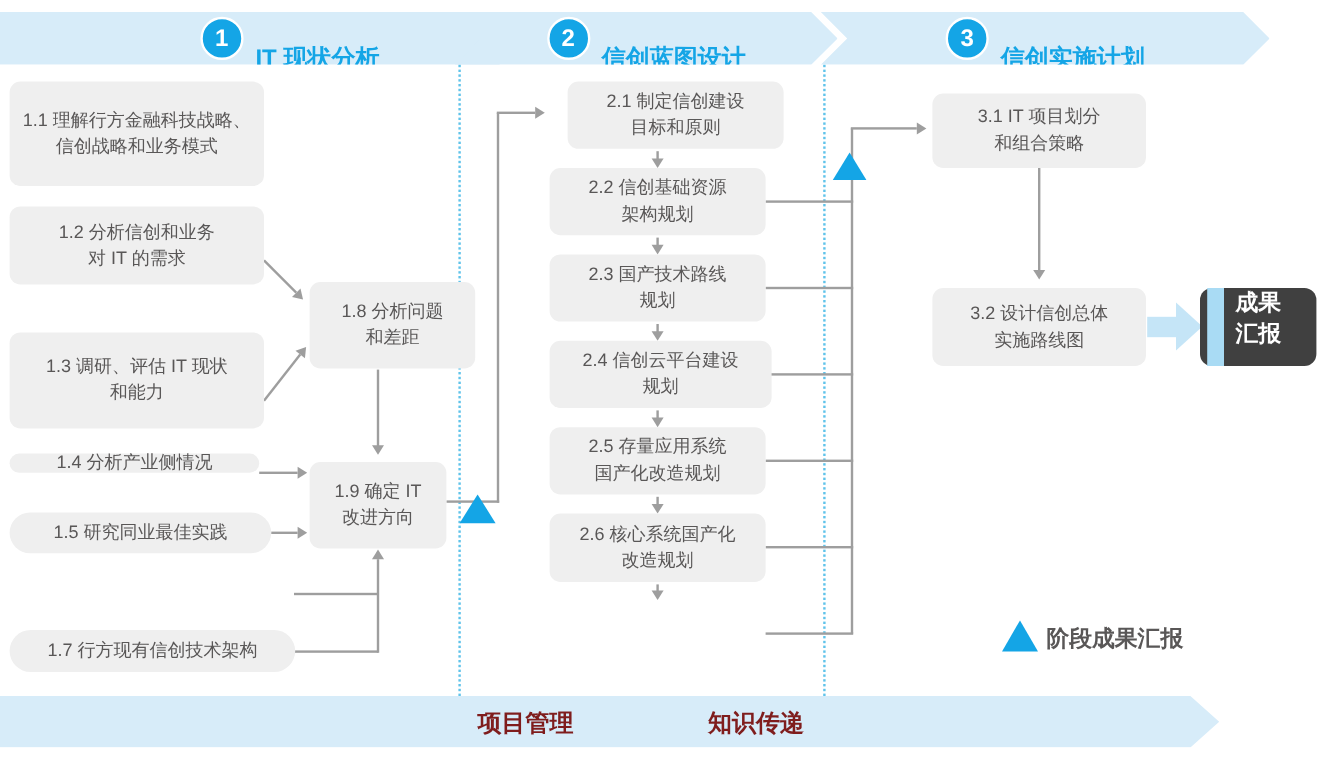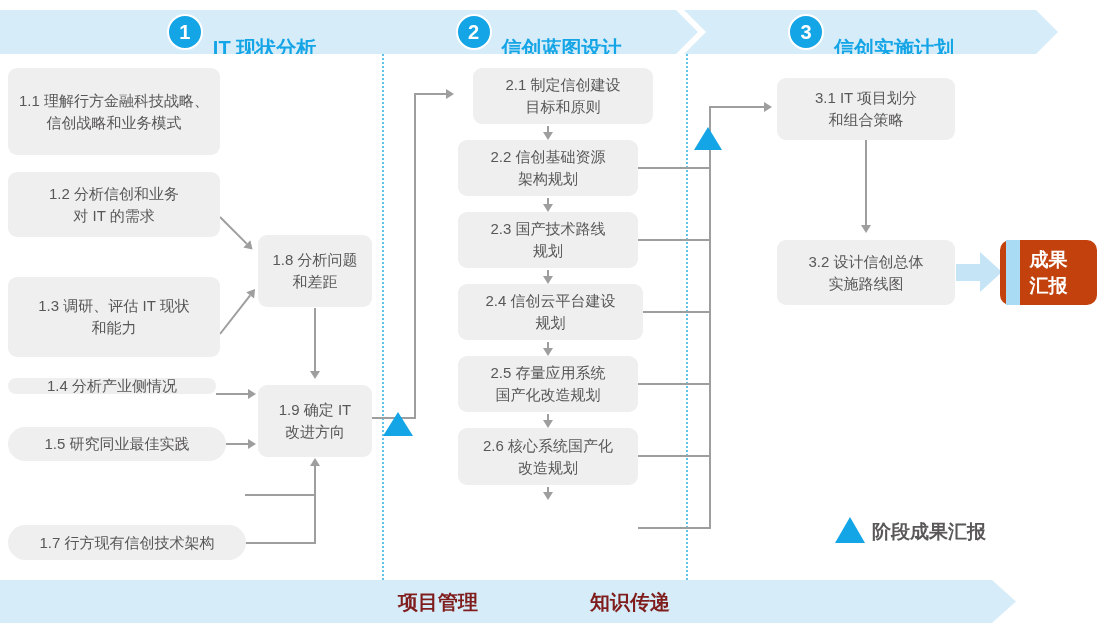--- a/index.html
+++ b/index.html
@@ -26,22 +26,22 @@
   .ah{position:absolute;width:0;height:0;border-style:solid;border-color:transparent;}
   .ah.r{border-width:5px 0 5px 8px;border-left-color:#9e9e9e;}
   .ah.d{border-width:8px 5px 0 5px;border-top-color:#9e9e9e;}
   .ah.u{border-width:0 5px 8px 5px;border-bottom-color:#9e9e9e;}
   
   .tri{position:absolute;width:0;height:0;border-style:solid;border-color:transparent;}
   
   .blockarrow-shaft{position:absolute;left:956px;top:264px;width:26px;height:17px;background:#c5e5f7;}
   .blockarrow-head{position:absolute;left:980px;top:252px;width:0;height:0;border-style:solid;
        border-width:20px 0 20px 22px;border-color:transparent transparent transparent #c5e5f7;}
-  .result{position:absolute;left:1000px;top:240px;width:97px;height:65px;background:#c2410c;border-radius:10px;
-       display:flex;align-items:center;justify-content:center;color:#ffffff;font-weight:bold;font-size:19px;
+  .result{position:absolute;left:1000px;top:240px;width:97px;height:65px;background:#404040;border-radius:10px;
+       display:flex;align-items:flex-start;justify-content:center;color:#ffffff;font-weight:bold;font-size:19px;
        line-height:1.35;text-align:center;white-space:pre;}
   .result-stripe{position:absolute;left:6px;top:0;width:14px;height:100%;background:#a9dbf4;}
   .result-text{position:relative;}
   
   .legend-label{position:absolute;left:872px;top:519px;color:#595757;font-weight:bold;font-size:19px;white-space:pre;}
   
   .footer-band{position:absolute;left:0;top:580px;width:1016px;height:43px;background:#d7ecf9;
        clip-path:polygon(0 0,calc(100% - 24px) 0,100% 50%,calc(100% - 24px) 100%,0 100%);}
   .flabel{position:absolute;top:589px;color:#7f1d1d;font-weight:bold;font-size:20px;white-space:pre;}
 </style>
@@ -116,21 +116,21 @@
 
   <div class="box" style="left:8px;top:68px;width:212px;height:87px;">1.1 理解行方金融科技战略、
 信创战略和业务模式</div>
   <div class="box" style="left:8px;top:172px;width:212px;height:65px;">1.2 分析信创和业务
 对 IT 的需求</div>
   <div class="box" style="left:8px;top:277px;width:212px;height:80px;">1.3 调研、评估 IT 现状
 和能力</div>
   <div class="box pill" style="left:8px;top:378px;width:208px;height:16px;">1.4 分析产业侧情况</div>
   <div class="box pill" style="left:8px;top:427px;width:218px;height:34px;">1.5 研究同业最佳实践</div>
   <div class="box pill" style="left:8px;top:525px;width:238px;height:35px;">1.7 行方现有信创技术架构</div>
-  <div class="box" style="left:258px;top:235px;width:114px;height:72px;">1.8 分析问题
+  <div class="box" style="left:258px;top:235px;width:138px;height:72px;">1.8 分析问题
 和差距</div>
   <div class="box" style="left:258px;top:385px;width:114px;height:72px;">1.9 确定 IT
 改进方向</div>
 
   <div class="box" style="left:462px;top:68px;width:180px;height:56px;margin-left:11px;">2.1 制定信创建设
 目标和原则</div>
   <div class="box" style="left:458px;top:140px;width:180px;height:56px;">2.2 信创基础资源
 架构规划</div>
   <div class="box" style="left:458px;top:212px;width:180px;height:56px;">2.3 国产技术路线
 规划</div>

